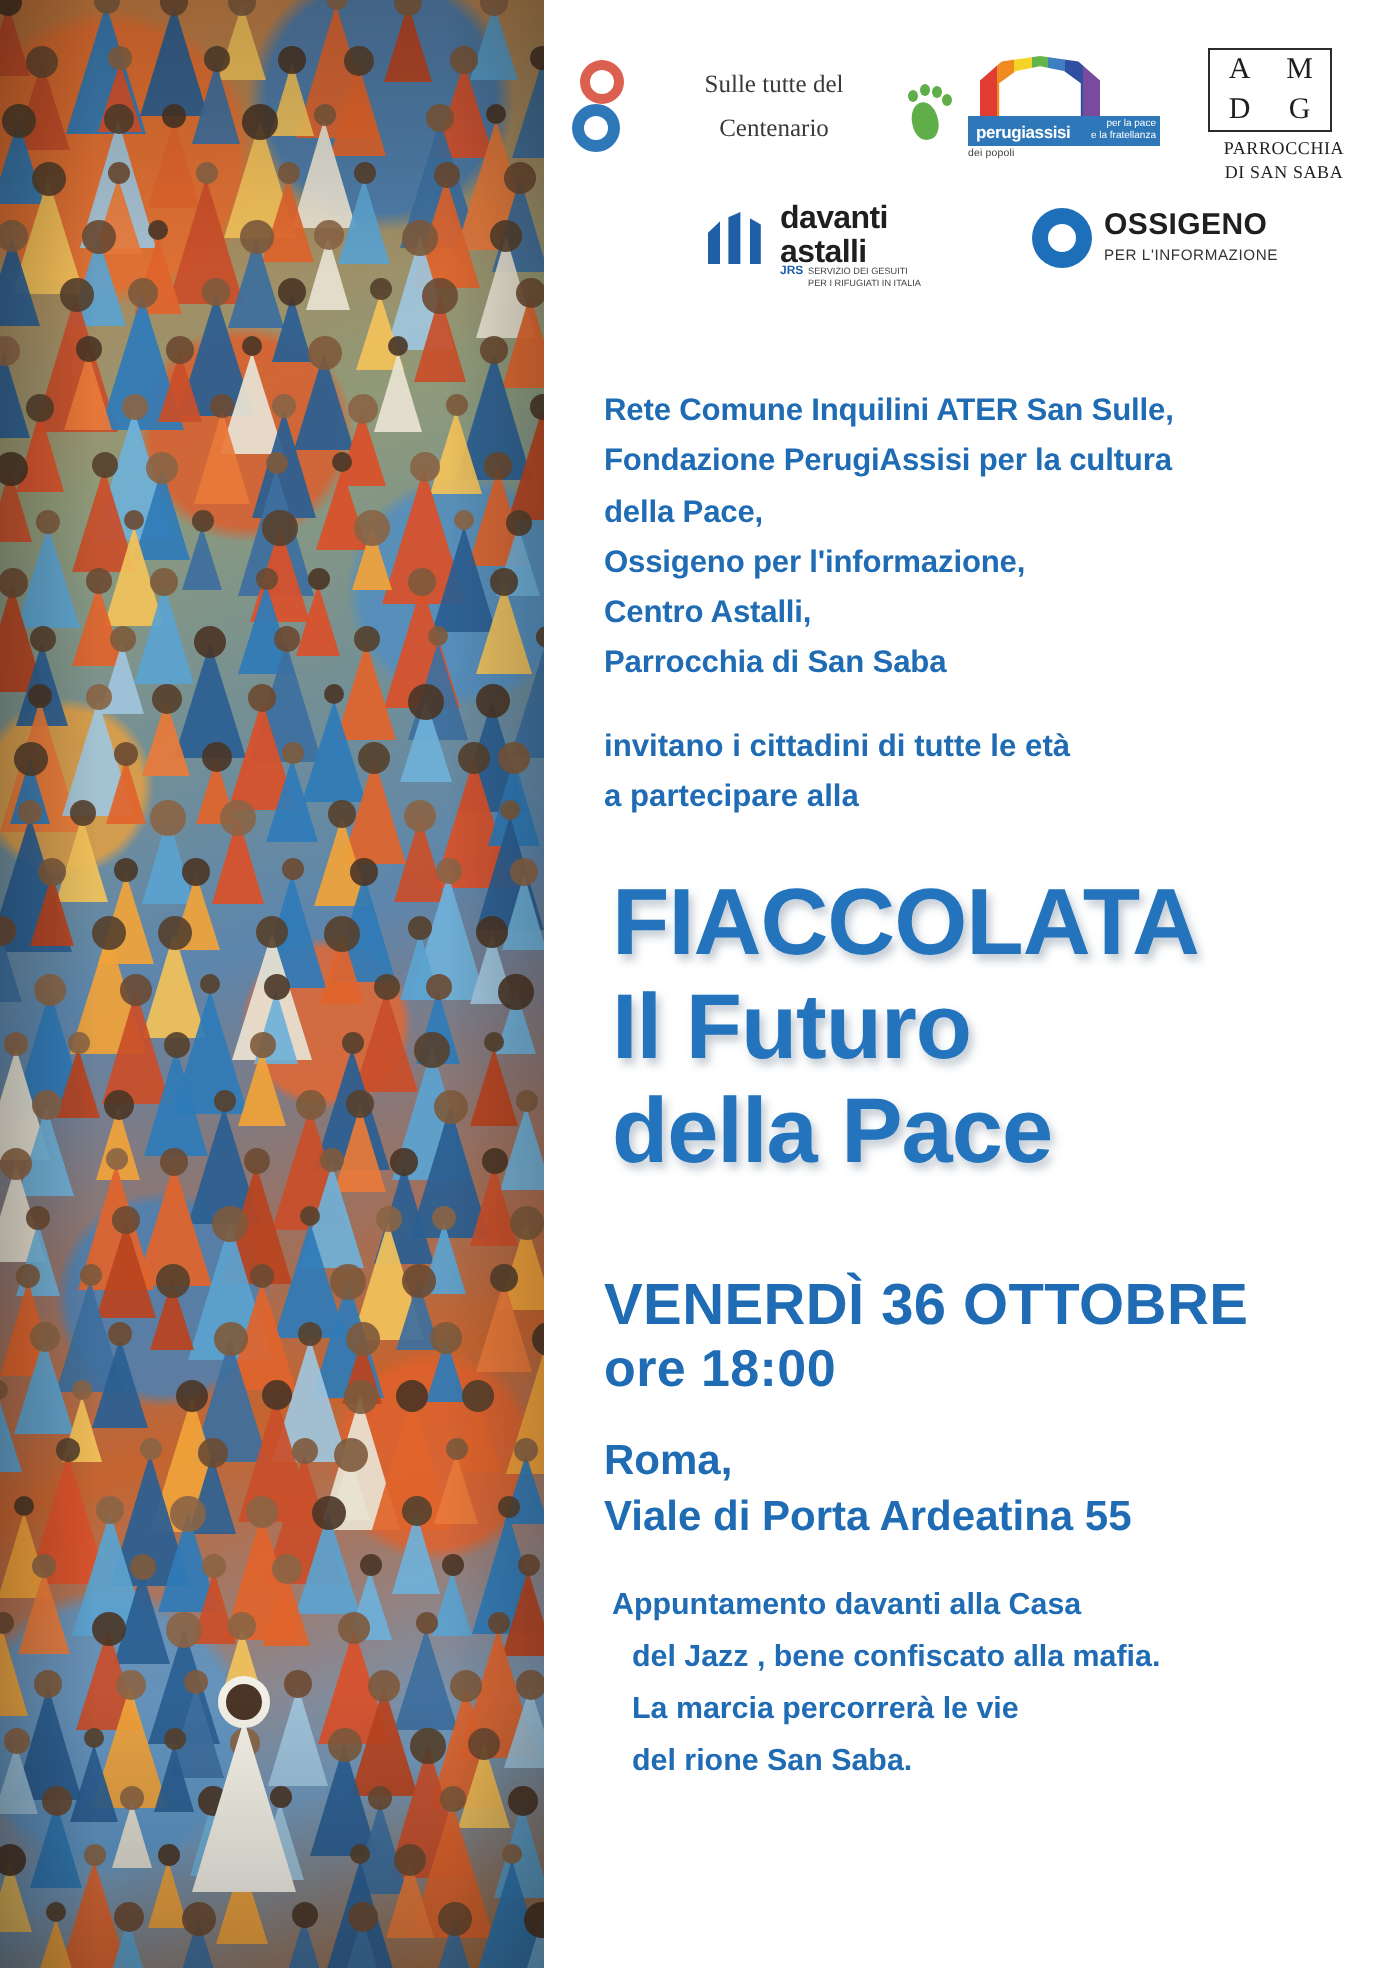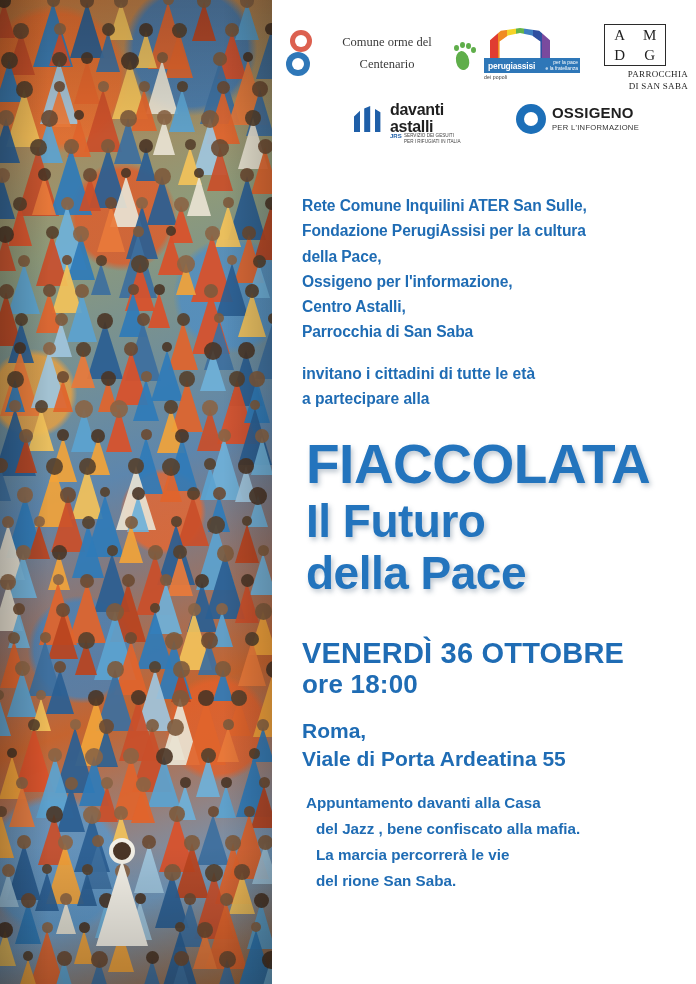--- a/index.html
+++ b/index.html
@@ -173,21 +173,21 @@
     grid-template-rows: 1fr 1fr;
     font-family: "Liberation Serif", serif;
     color: #1f1f1f;
   }
   .amdg-box div {
     display: flex; align-items: center; justify-content: center;
     font-size: 15px; letter-spacing: .5px;
   }
   .amdg-cap {
     position: absolute; left: 0; top: 44px; width: 92px;
-    text-align: right;
+    text-align: center;
     font-family: "Liberation Serif", serif;
     font-size: 9px; color: #1f1f1f; line-height: 1.35;
     letter-spacing: .3px;
   }
 
   .logos-row2 {
     position: absolute;
     left: 8px; top: 96px;
     width: 408px; height: 54px;
   }
@@ -259,21 +259,21 @@
   .title-block {
     position: absolute;
     left: 34px; top: 437px;
     width: 390px;
     color: #2374bd;
     font-weight: bold;
     line-height: 1.0;
     text-shadow: 2px 3px 5px rgba(110,130,150,0.45);
   }
   .title-1 {
-    font-size: 55px; letter-spacing: -.5px; margin-bottom: 6px;
+    font-size: 47px; letter-spacing: -.5px; margin-bottom: 6px;
   }
   .title-2 {
     font-size: 46px; letter-spacing: -.5px; margin-bottom: 6px;
   }
   .title-3 {
     font-size: 46px; letter-spacing: -.5px;
   }
 
   .when-block {
     position: absolute;
@@ -803,21 +803,21 @@
   <div class="content">
 
     <div class="logos-row1">
 
       <div class="logo logo-orme">
         <div class="orme-marks">
           <div class="orme-circ1"></div>
           <div class="orme-circ2"></div>
         </div>
         <div class="orme-text">
-          <div>Comune orme del</div>
+          <div>Sulle tutte del</div>
           <div>Centenario</div>
         </div>
       </div>
 
       <div class="logo logo-foot">
         <div class="foot-main"></div>
         <div class="foot-toe" style="left:2px; top:3px;"></div>
         <div class="foot-toe" style="left:8px; top:0px;"></div>
         <div class="foot-toe" style="left:14px; top:1px;"></div>
         <div class="foot-toe" style="left:19px; top:5px;"></div>

